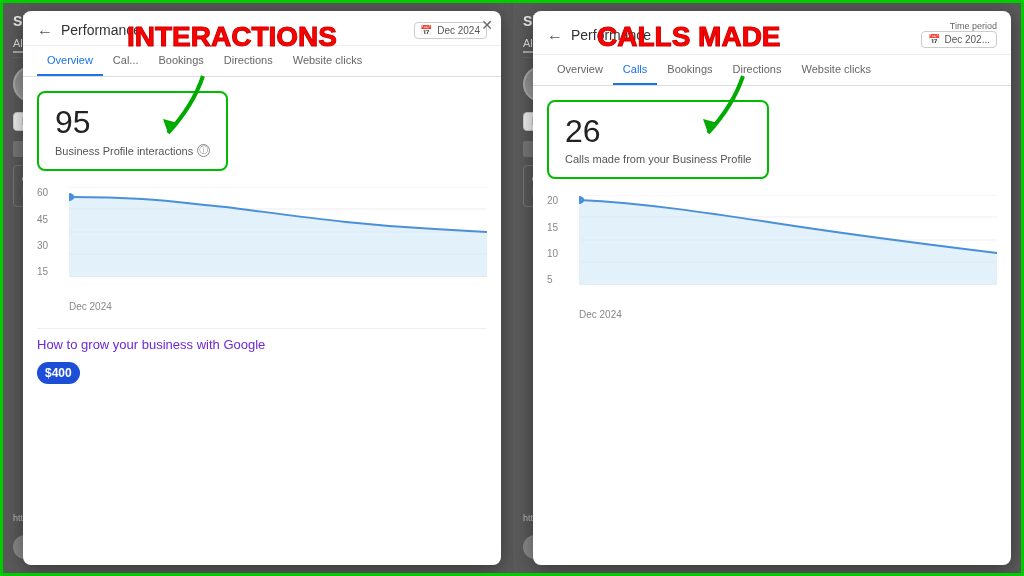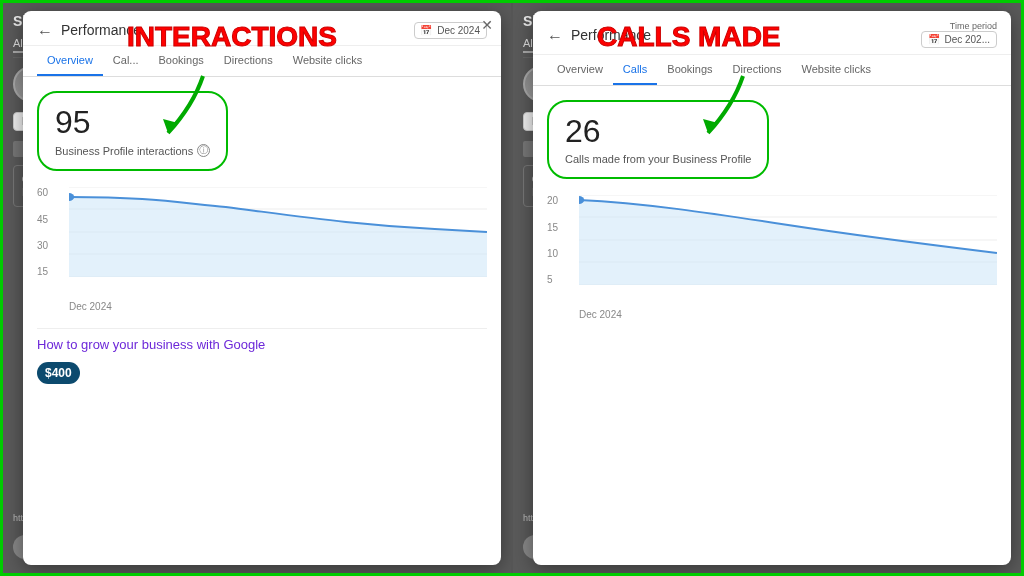--- a/index.html
+++ b/index.html
@@ -191,21 +191,21 @@
 
     .modal-body {
       flex: 1;
       overflow-y: auto;
       padding: 14px;
     }
 
     
     .stats-card {
       border: 2px solid #00bb00;
-      border-radius: 20px;
+      border-radius: 8px;
       padding: 12px 16px;
       margin-bottom: 16px;
       display: inline-block;
       min-width: 160px;
     }
 
     .stats-number {
       font-size: 32px;
       font-weight: 300;
       color: #222;
@@ -294,21 +294,21 @@
       margin-bottom: 10px;
     }
 
     .grow-card {
       display: flex;
       align-items: center;
       gap: 10px;
     }
 
     .grow-badge {
-      background: #0c4a6e;
+      background: #1d4ed8;
       color: white;
       padding: 4px 8px;
       border-radius: 16px;
       font-size: 12px;
       font-weight: bold;
       text-align: right;
     }
 
     
     .bg-bottom {

